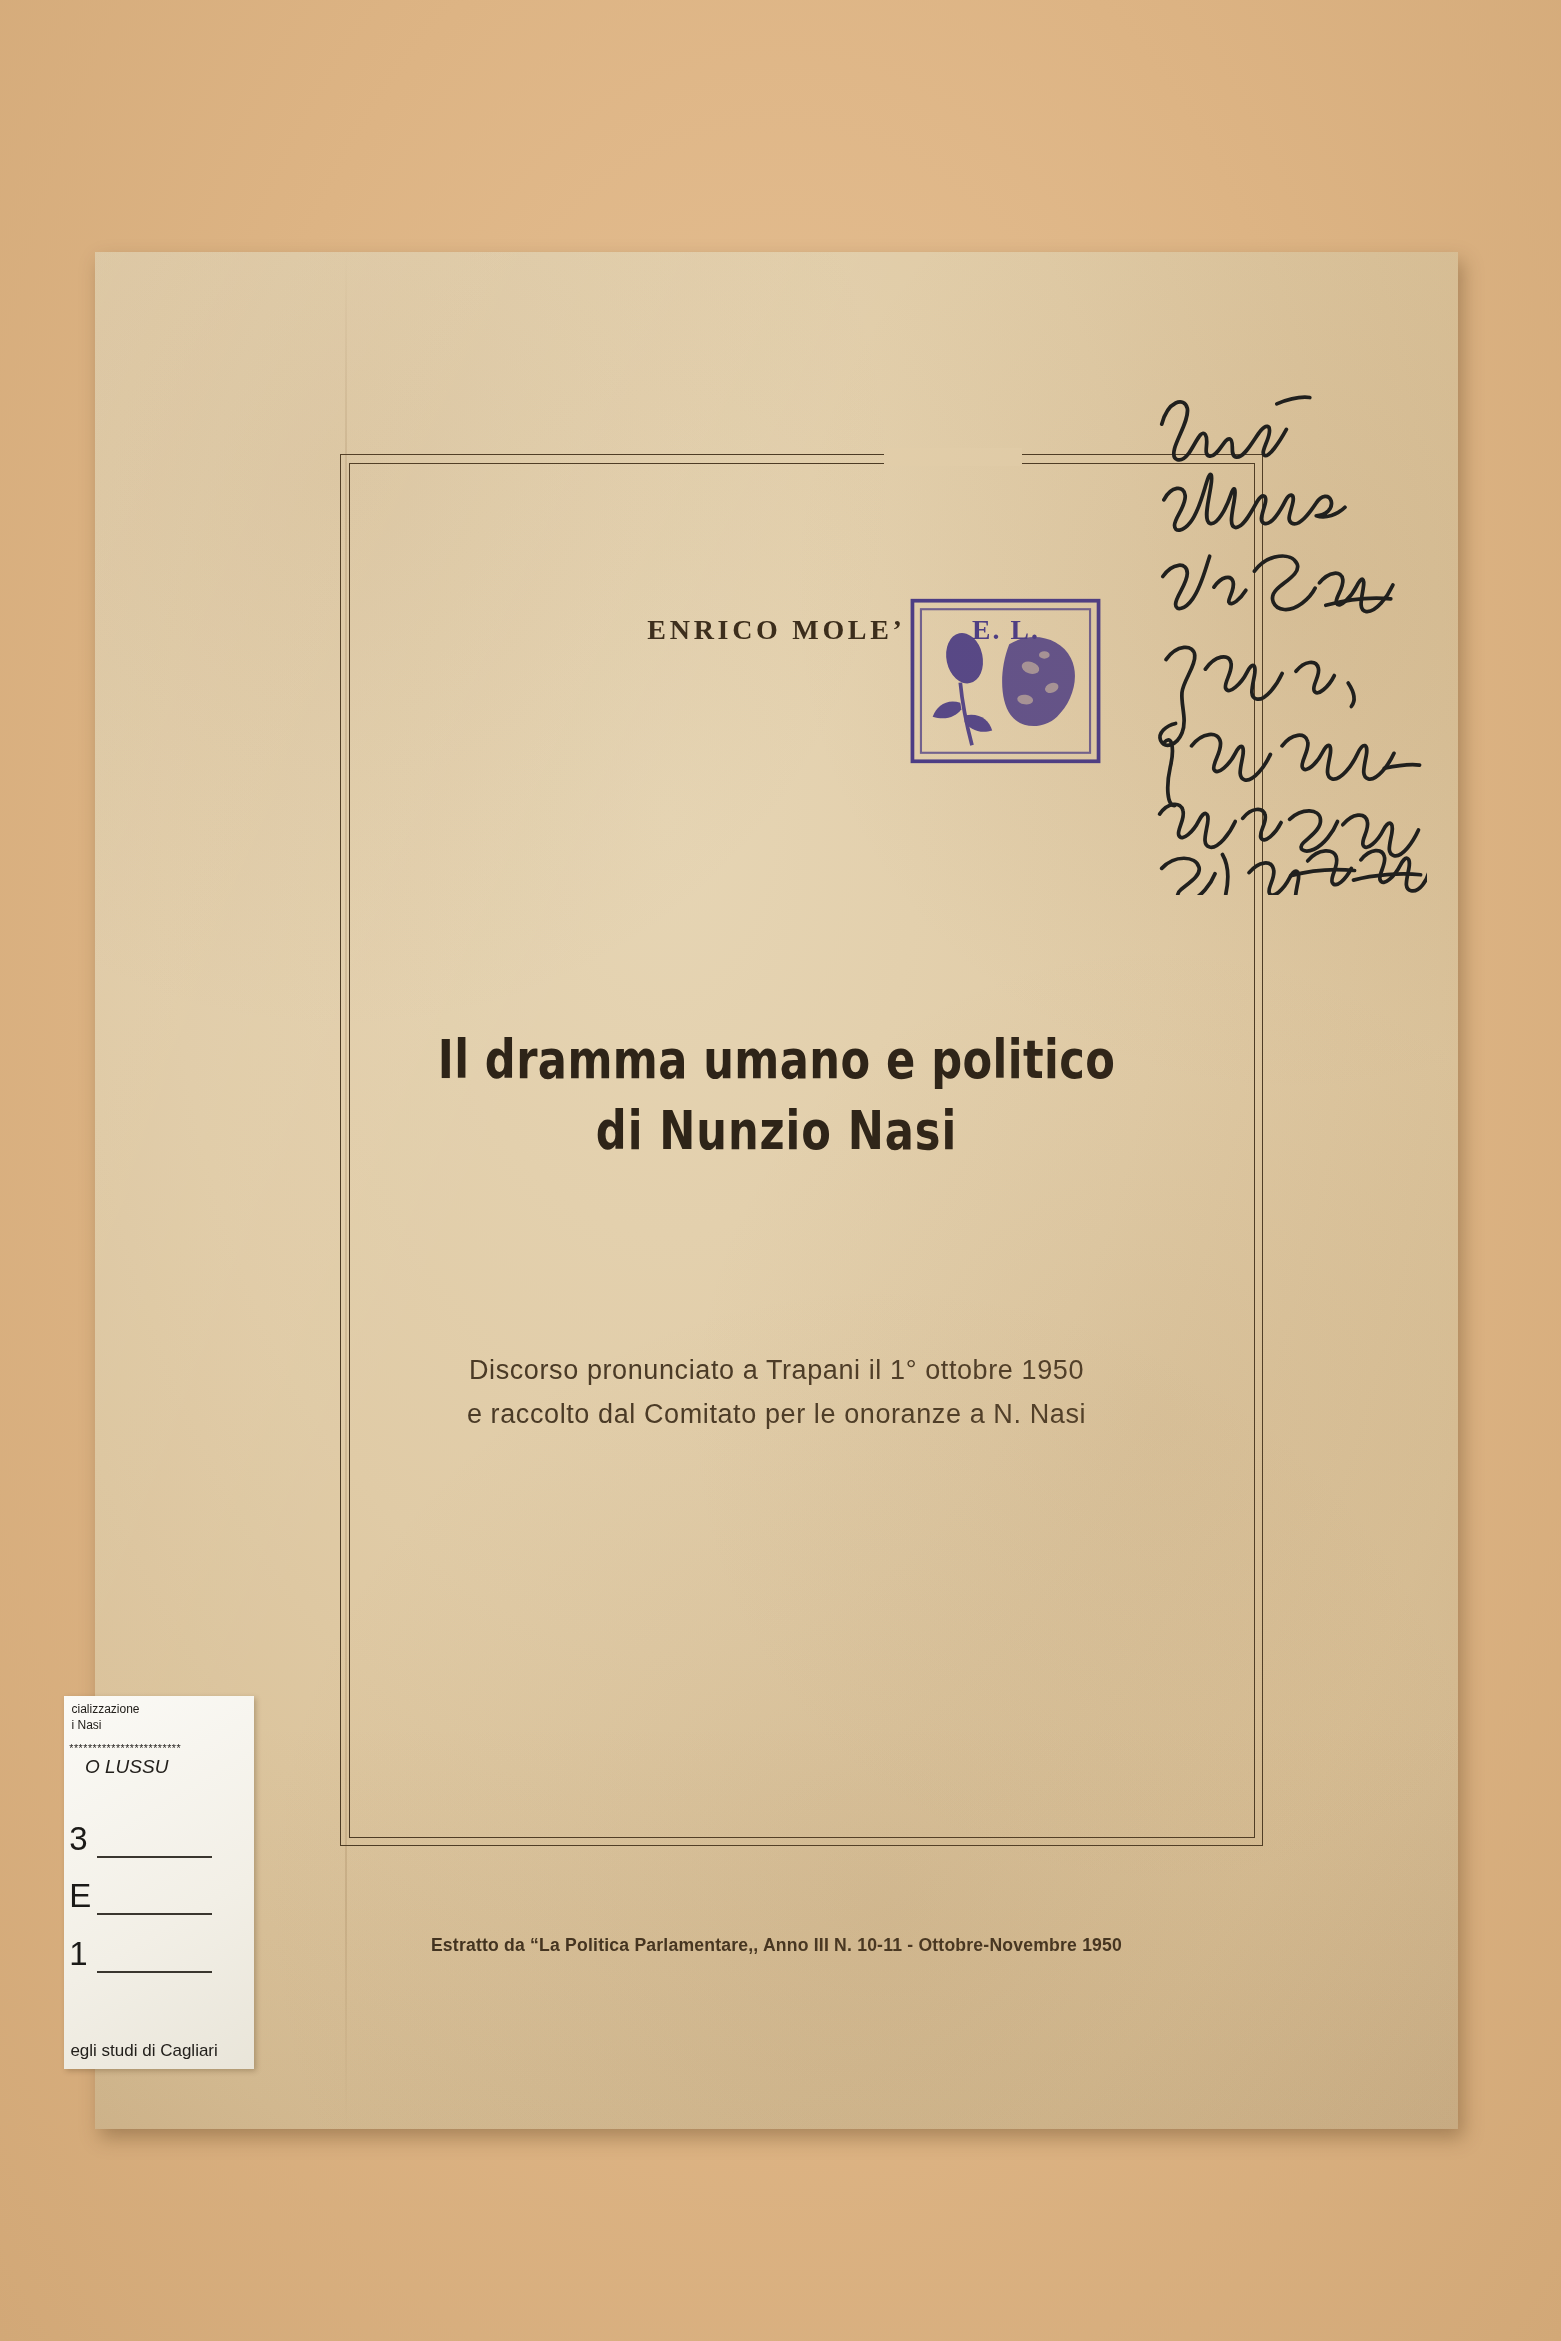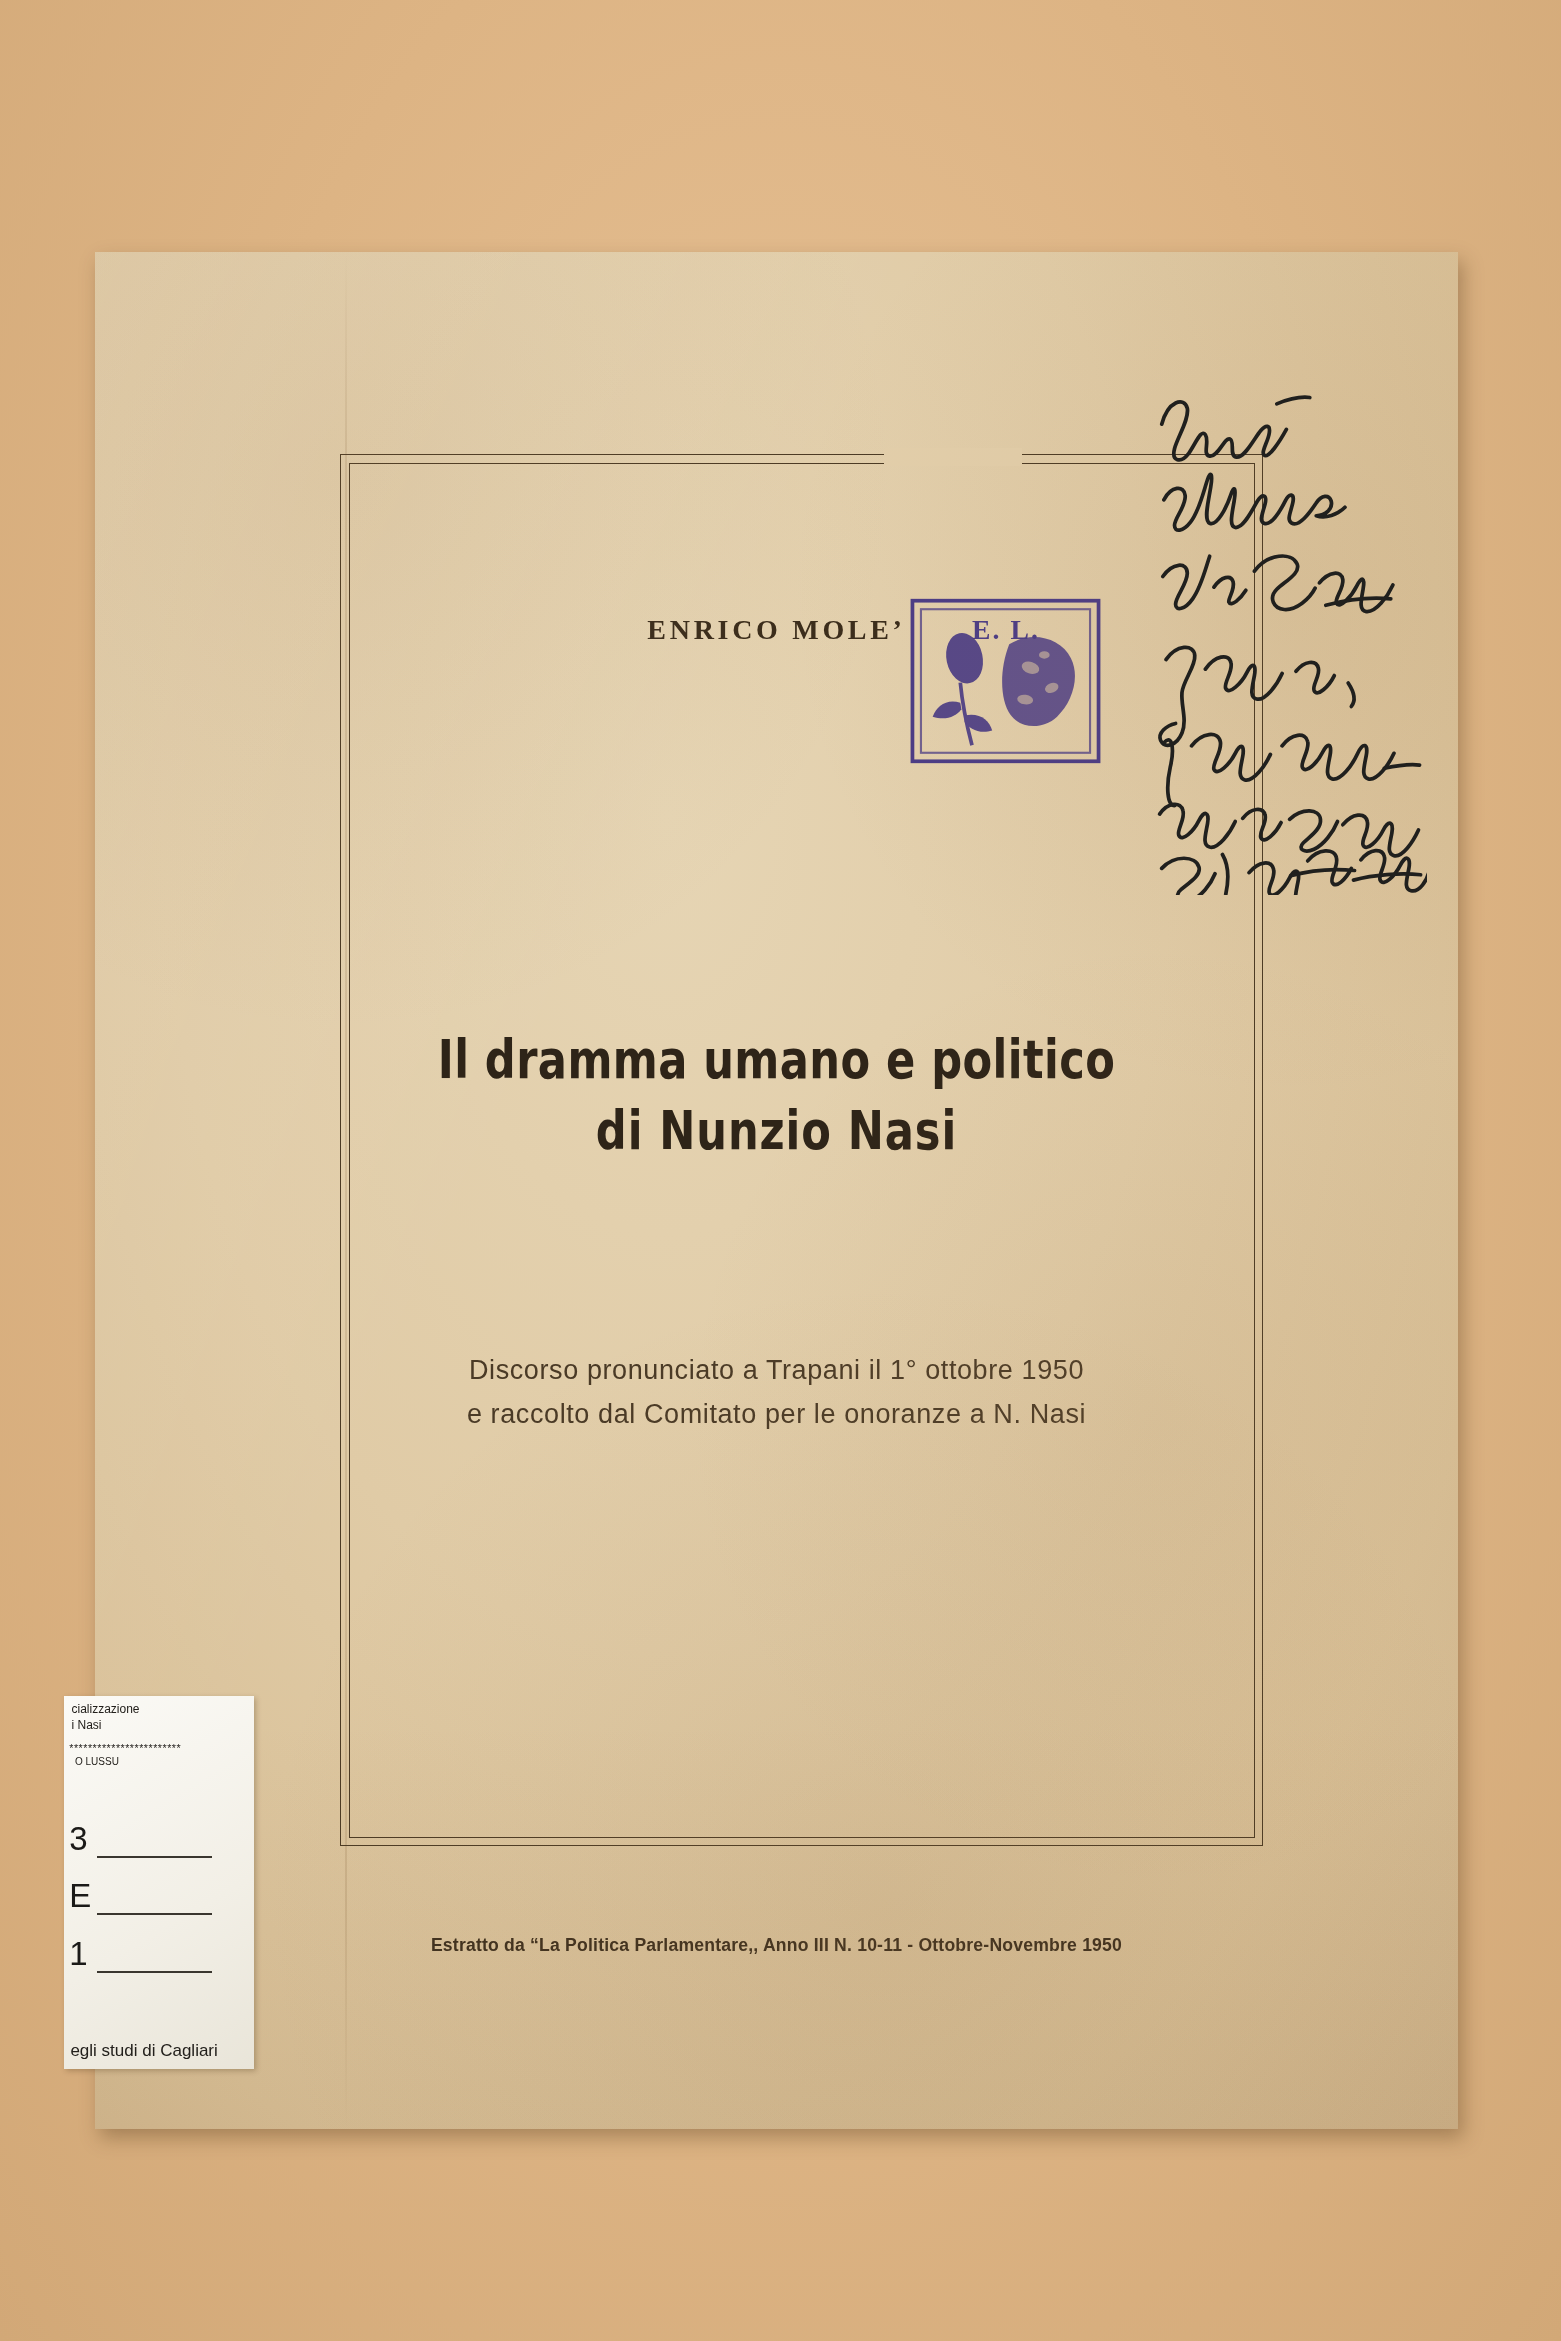--- a/index.html
+++ b/index.html
@@ -186,24 +186,25 @@
     position: absolute;
     left: 5.3px;
     top: 46px;
     font-size: 10.7px;
     letter-spacing: 0.5px;
     color: #2a2724;
     white-space: nowrap;
   }
   #label .lab-sub {
     position: absolute;
-    left: 11px;
+    left: 21px;
     top: 60px;
-    font-size: 10px;
+    font-size: 19px;
     white-space: nowrap;
+    font-style: italic;
   }
   #label .lab-code {
     position: absolute;
     left: 5.3px;
     font-family: "Liberation Sans", sans-serif;
     font-size: 33px;
     font-weight: 400;
     color: #1b1a18;
   }
   #label .lab-rule {

